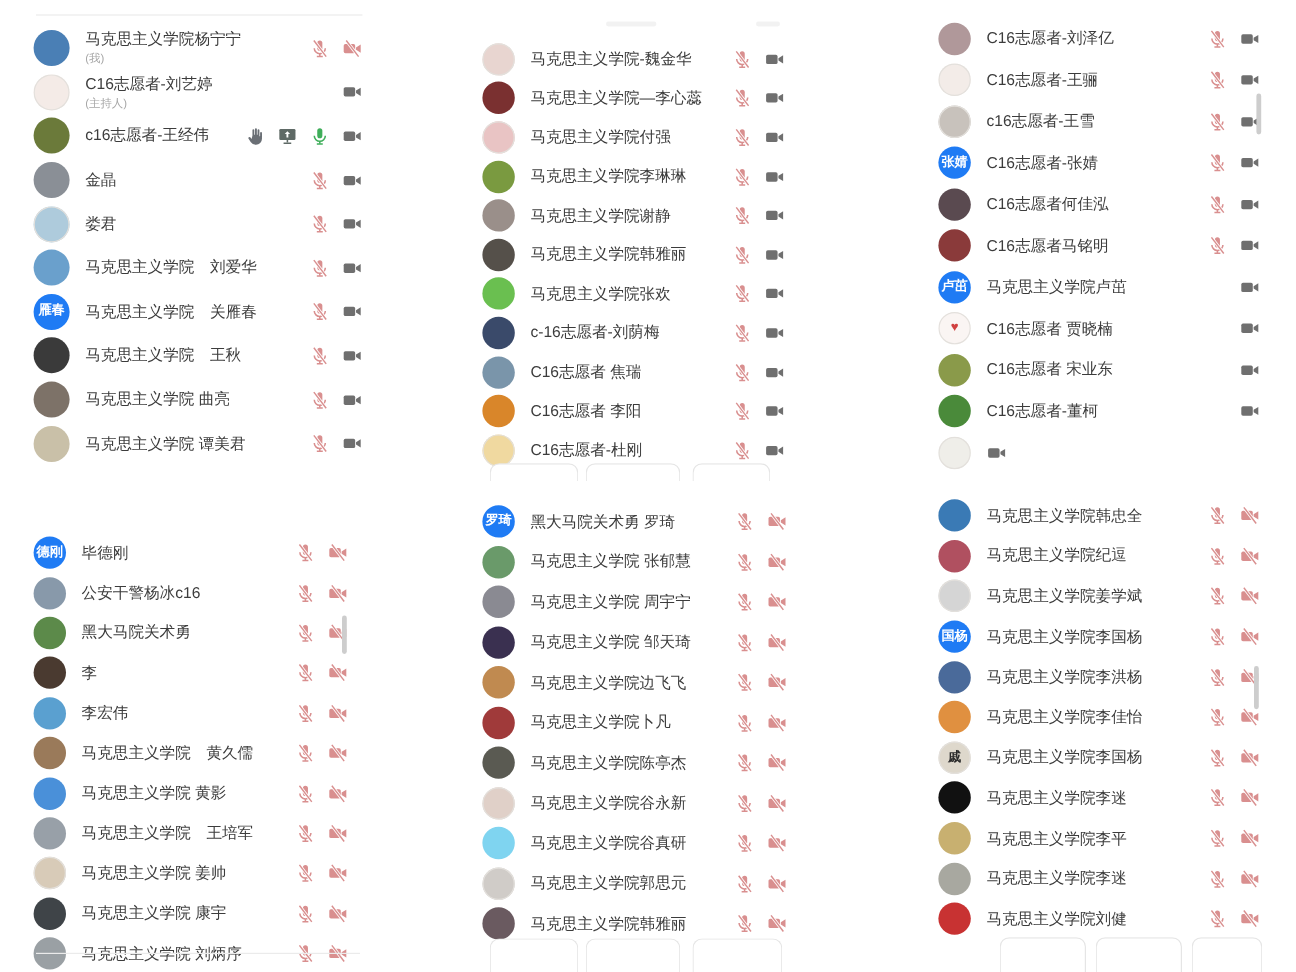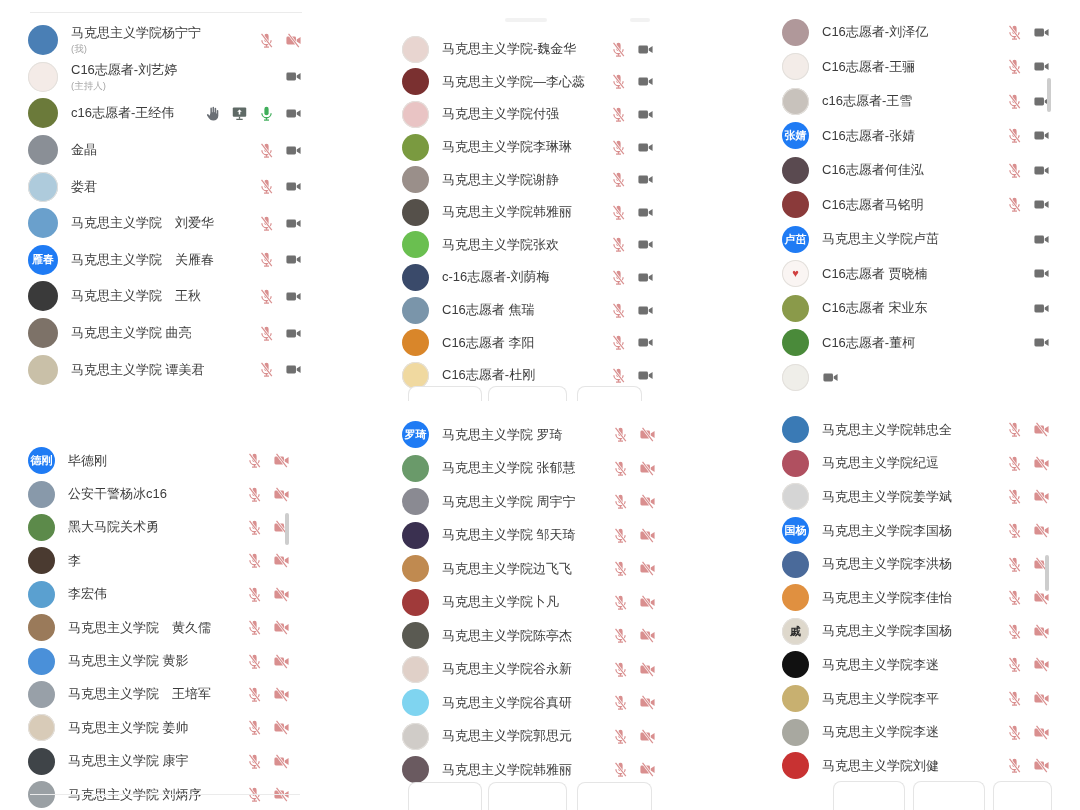--- a/index.html
+++ b/index.html
@@ -1212,21 +1212,21 @@
         </span>
       </div>
   </div>
 </div>
 <div class="panel" style="left:402px; top:418px; width:254px; --rh:33.5px;">
   <div class="row">
     <div class="avatar" style="background: rgb(31, 123, 244);">
       <span class="avatar-text">罗琦</span>
     </div>
     <div class="nameblock">
-      <div class="pname">马克思主义学院 罗琦</div>
+      <div class="pname">黑大马院关术勇 罗琦</div>
 
     </div>
     <div class="icons">
         <span class="icon mic-muted">
           <svg viewBox="0 0 24 24" width="17" height="17">
             <rect x="9" y="2.5" width="6" height="12" rx="3" fill="currentColor"></rect>
             <path d="M5.5 11.5a6.5 6.5 0 0 0 13 0" fill="none" stroke="currentColor" stroke-width="1.8"></path>
             <line x1="12" y1="18" x2="12" y2="21" stroke="currentColor" stroke-width="1.8"></line>
             <line x1="8.5" y1="21.3" x2="15.5" y2="21.3" stroke="currentColor" stroke-width="1.8"></line>
             <line x1="5" y1="2.5" x2="19.5" y2="21.5" stroke="#fff" stroke-width="3.6"></line>

